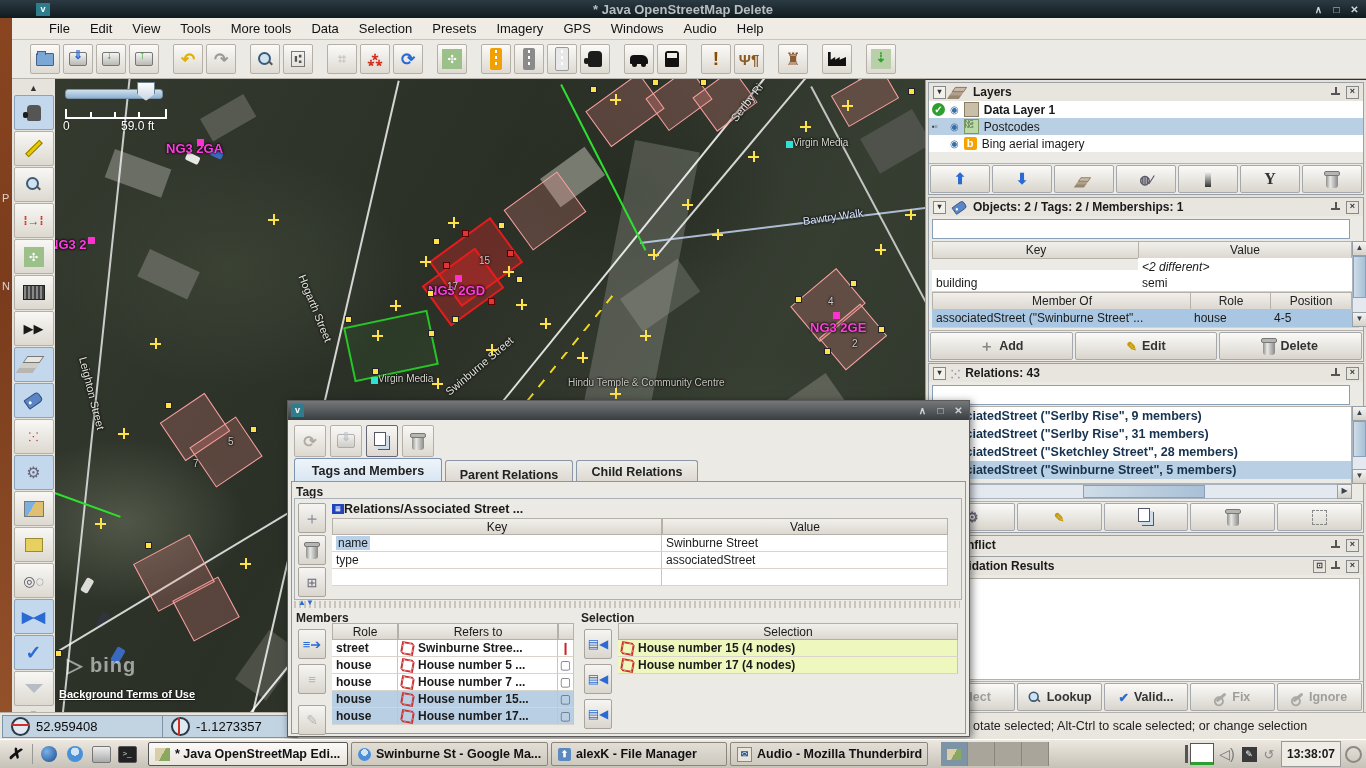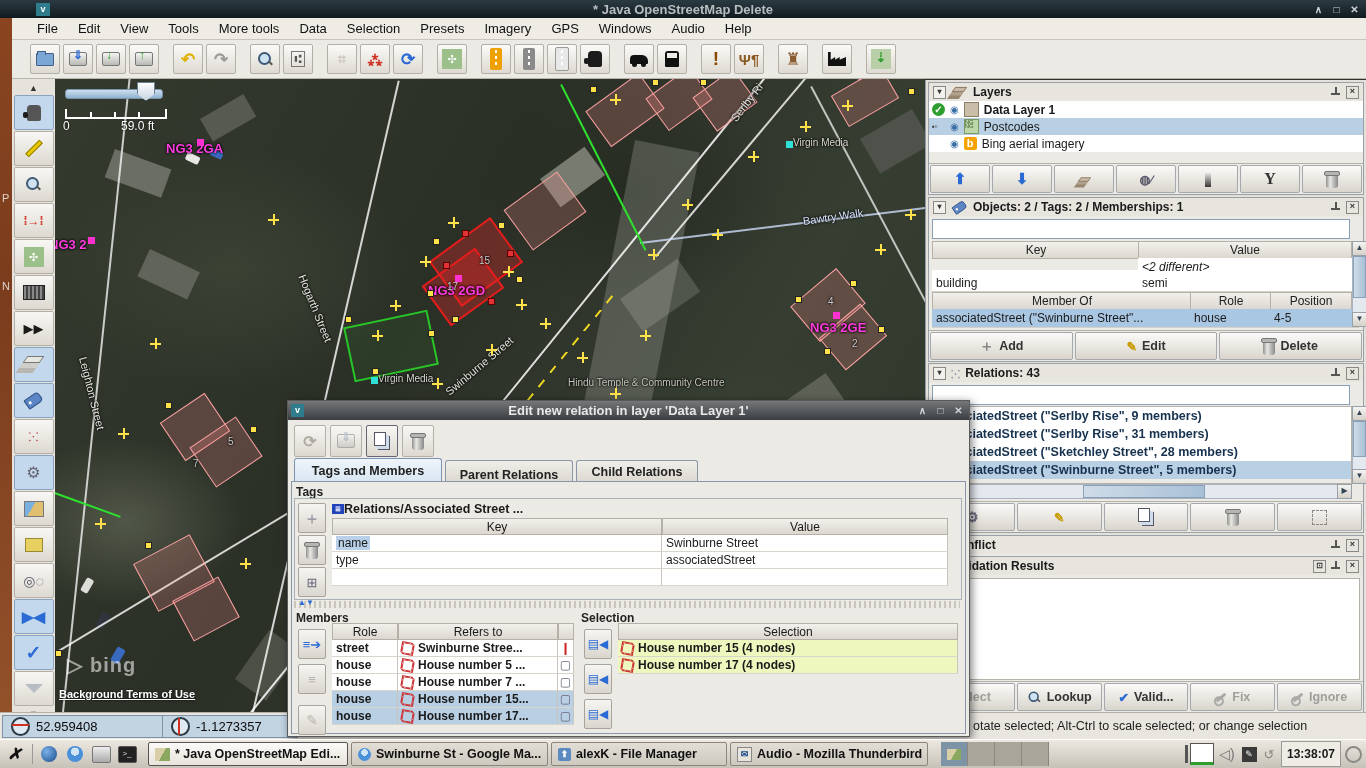--- a/index.html
+++ b/index.html
@@ -6,21 +6,21 @@
   #screen{position:relative;width:1366px;height:768px;overflow:hidden;background:#2e332a;
     font-family:"Liberation Sans",sans-serif;font-size:12px;color:#1a1a1a;}
   .abs{position:absolute;}
   
   #titlebar{left:0;top:0;width:1366px;height:18px;background:linear-gradient(#2b3a42,#101b20);
     color:#b8bdc0;font-weight:bold;font-size:13px;display:flex;align-items:center;}
   #titlebar .wtitle{position:absolute;left:0;right:0;text-align:center;}
   .winbtn{width:15px;height:13px;display:flex;align-items:center;justify-content:center;
     color:#cfd4d6;font-size:10px;margin-left:3px;}
   #menubar{left:0;top:18px;width:1366px;height:22px;background:#efece6;border-bottom:1px solid #c9c5bd;
-    display:flex;align-items:center;padding-left:28px;box-sizing:border-box;gap:2px;}
+    display:flex;align-items:center;padding-left:40px;box-sizing:border-box;gap:2px;}
   .menuitem{padding:2px 9px;font-size:13px;color:#111;}
   #toolbar{left:0;top:40px;width:1366px;height:39px;background:#eceae4;border-bottom:1px solid #b9b5ad;
     display:flex;align-items:center;padding-left:30px;box-sizing:border-box;gap:3px;}
   .tbtn{width:28px;height:28px;border:1px solid #b4b0a8;border-radius:2px;background:linear-gradient(#fbfaf8,#dedad2);
     display:flex;align-items:center;justify-content:center;font-size:15px;}
   .tsep{width:8px;height:1px;}
   
   .g{display:inline-block;line-height:1;}
   .i-folder{width:16px;height:11px;background:#7aa7d6;border:1px solid #44618a;border-radius:1px;position:relative;}
   .i-folder::before{content:'';position:absolute;top:-3px;left:0;width:7px;height:3px;background:#7aa7d6;border:1px solid #44618a;border-bottom:none;}
@@ -701,21 +701,20 @@
     <div class="coordbox" style="left:162px;width:118px;">
       <span class="lon-ic"></span>
       <span>-1.1273357</span>
     </div>
     <span class="abs" style="left:973px;top:6px;font-size:12.5px;color:#222;">otate selected; Alt-Ctrl to scale selected; or change selection</span>
   </div>
 
   <div id="dialog" class="abs">
     <div id="dlgtitle">
       <div style="width:13px;height:13px;background:#2f7d8c;margin-left:3px;color:#fff;font-size:9px;text-align:center;line-height:12px;z-index:2;">v</div>
-      <span class="dtitle">Edit new relation in layer 'Data Layer 1'</span>
       <div style="position:absolute;right:3px;display:flex;z-index:2;">
         <div class="winbtn">∧</div>
         <div class="winbtn">□</div>
         <div class="winbtn">✕</div>
       </div>
     </div>
     <div style="position:absolute;left:6px;top:24px;display:flex;gap:4px;">
       <div class="dlgtool">
           <span style="color:#b0aca4;font-weight:bold;">⟳</span>
         </div>

